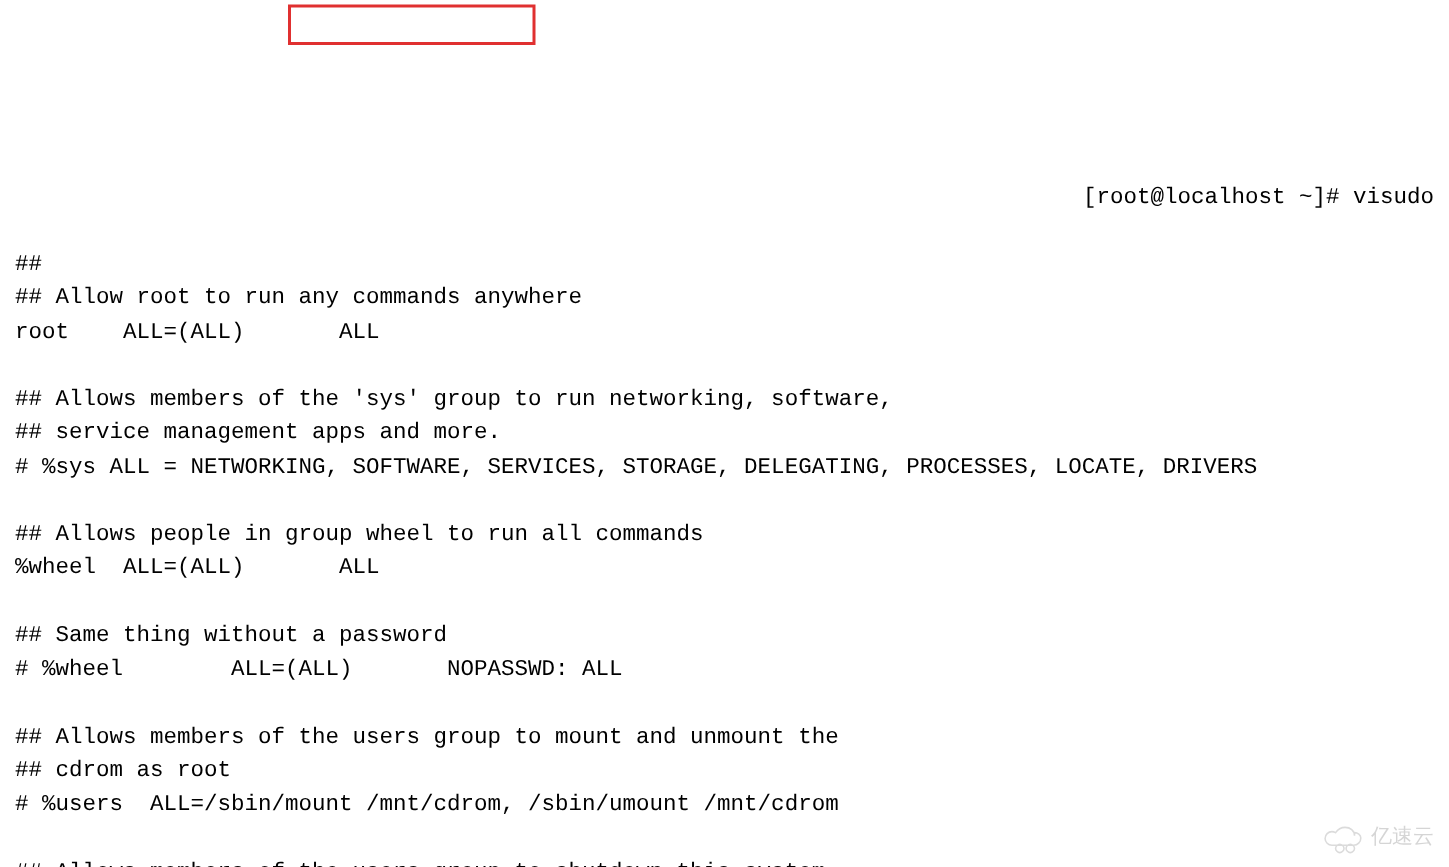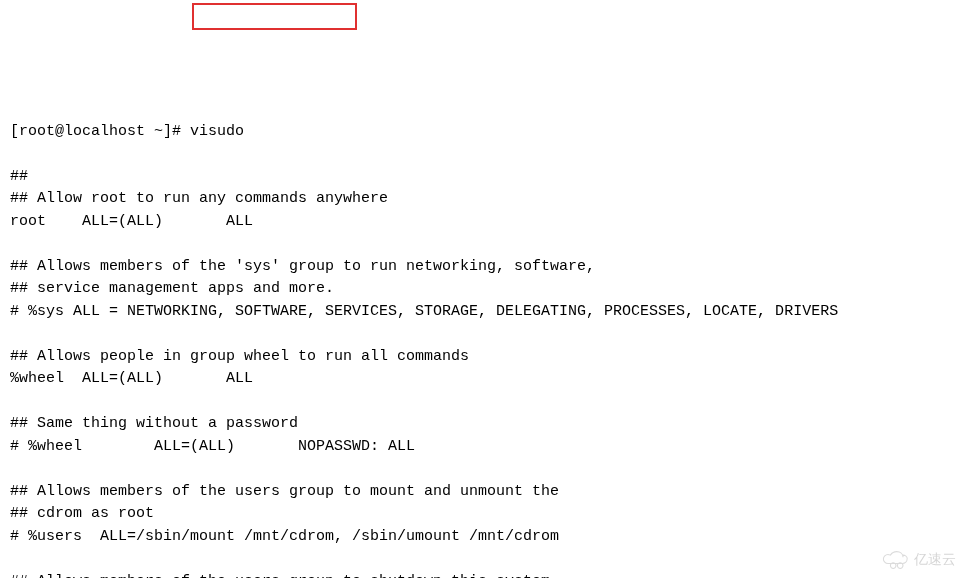--- a/index.html
+++ b/index.html
@@ -18,39 +18,40 @@
       padding: 8px 10px;
       position: relative;
       white-space: pre;
       overflow: hidden;
     }
     .terminal-content {
       white-space: pre;
     }
     .prompt-line {
       position: relative;
+      text-align: right;
     }
     .highlight-box {
       position: absolute;
       border: 2px solid #e03030;
       top: 3px;
       left: 192px;
       width: 165px;
       height: 27px;
       pointer-events: none;
     }
     .watermark {
       position: absolute;
       right: 10px;
       bottom: 8px;
       display: flex;
       align-items: center;
       gap: 4px;
       opacity: 0.35;
-      font-family: Liberation Sans, sans-serif;
+      font-family: Liberation Mono, monospace;
     }
     .watermark-icon {
       width: 28px;
       height: 20px;
     }
     .watermark-text {
       font-size: 14px;
       color: #888;
     }
     .line {

